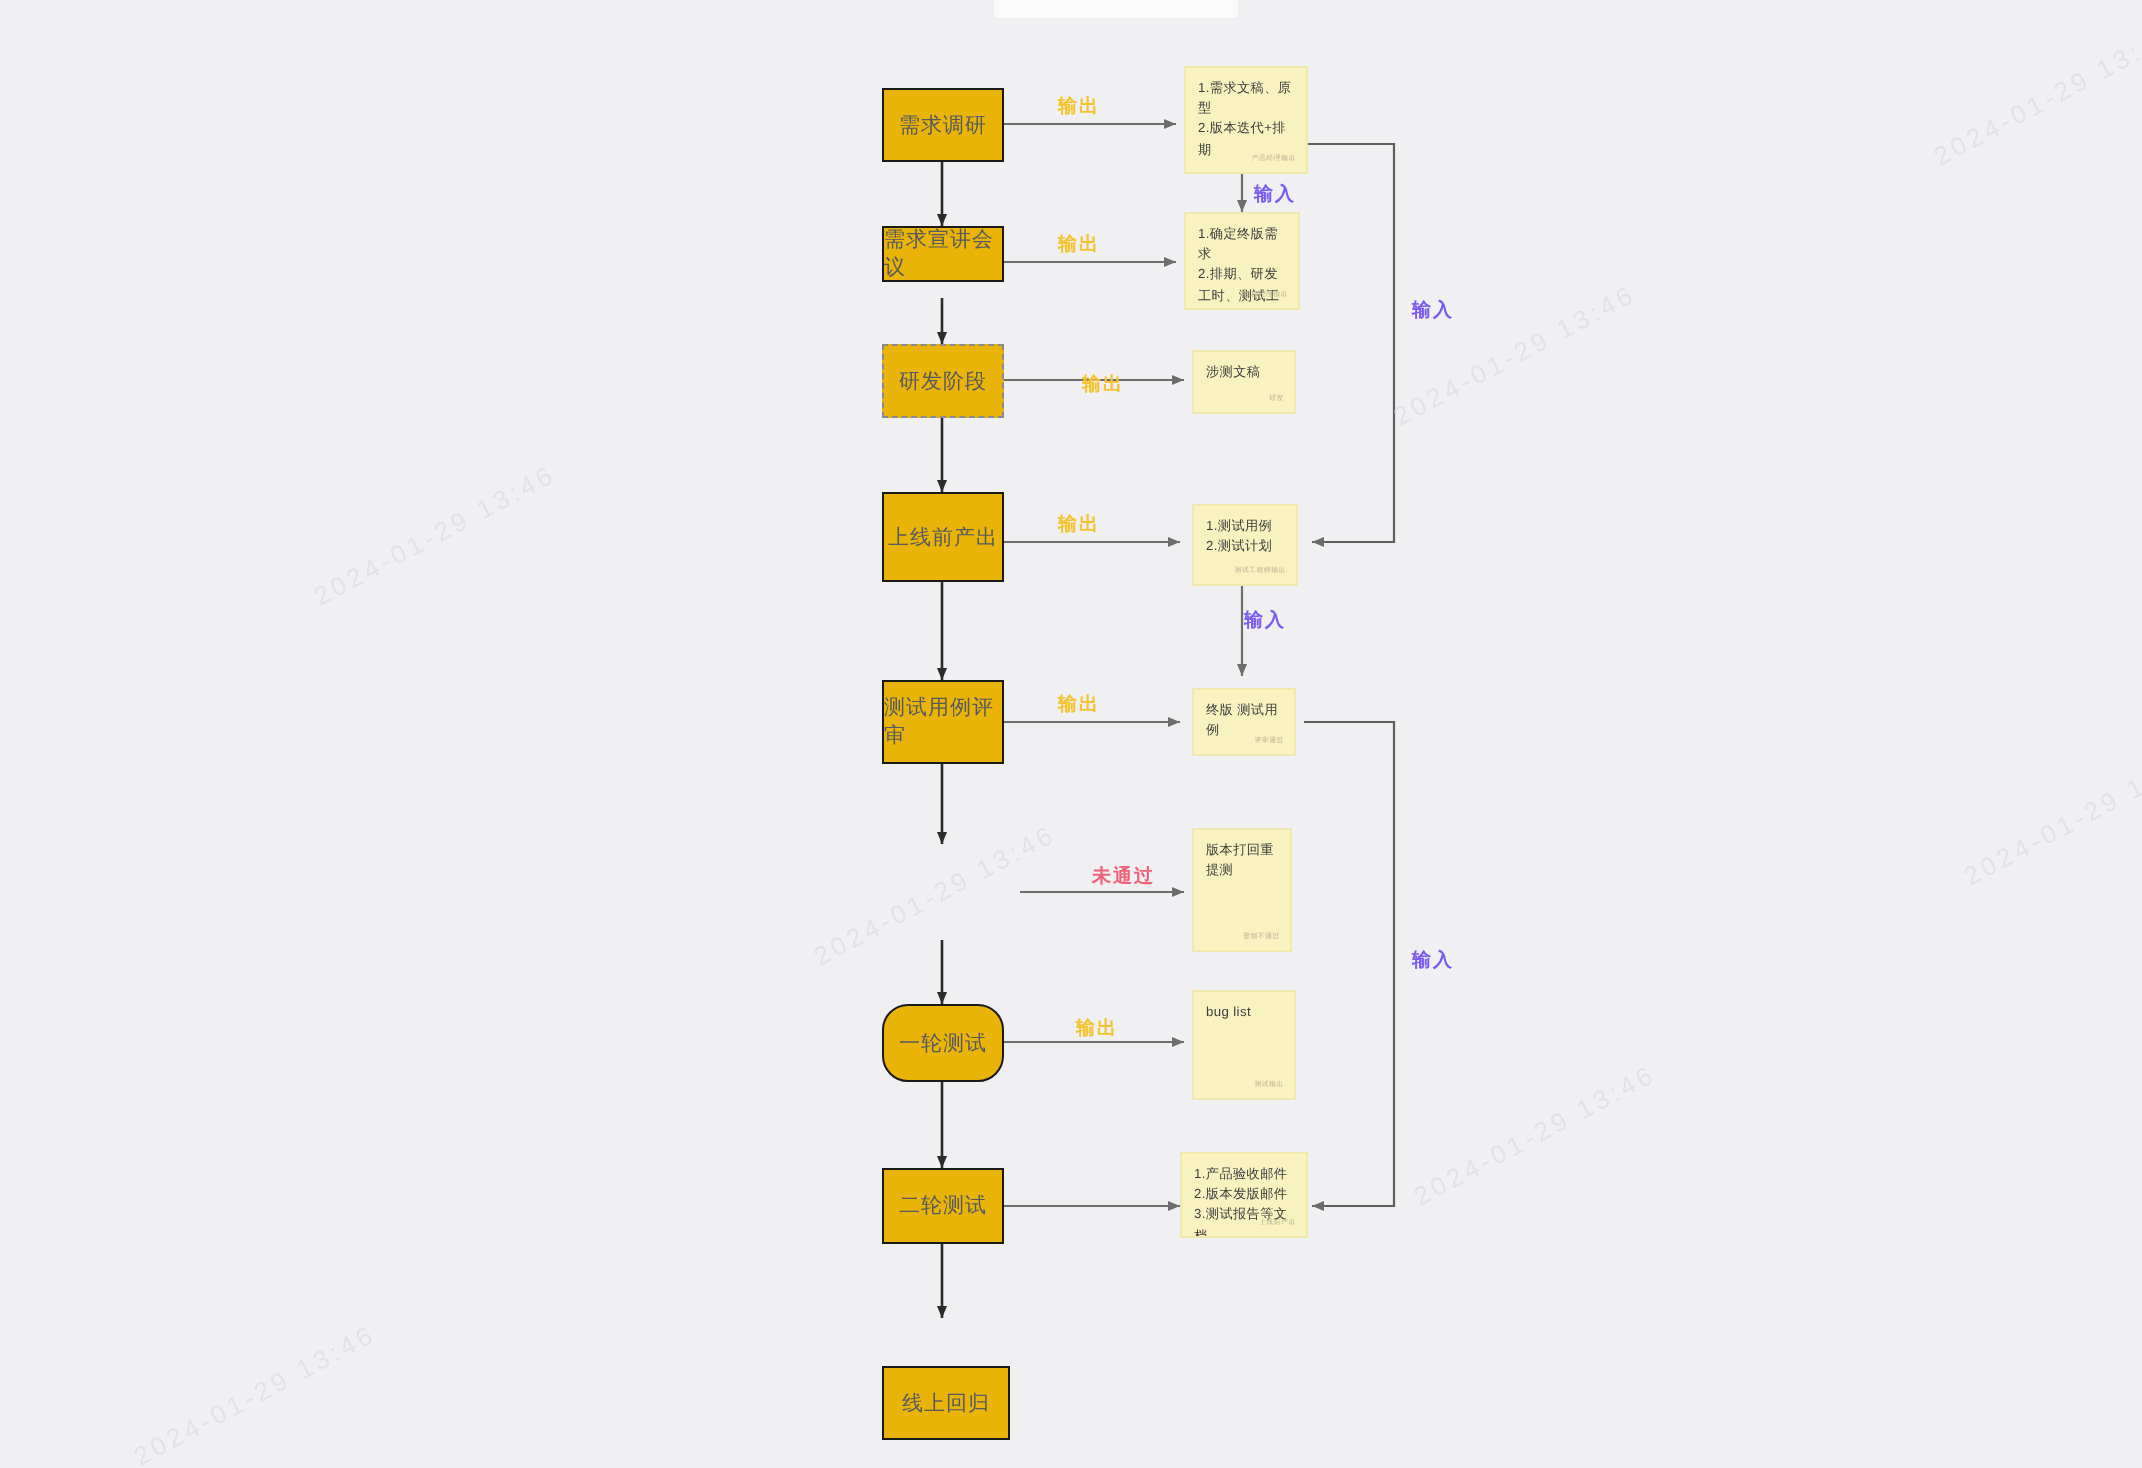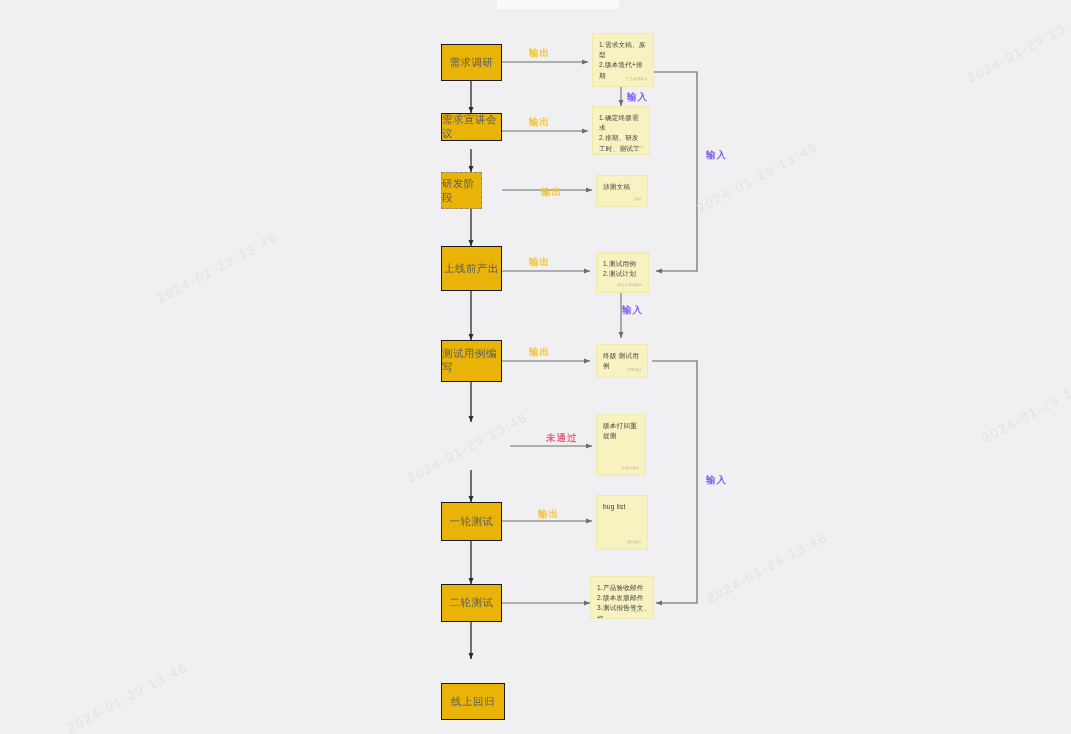--- a/index.html
+++ b/index.html
@@ -148,34 +148,34 @@
   </svg>
 
   <div class="node" style="left:441px;top:44px;width:61px;height:37px;">
     <span>需求调研</span>
   </div>
 
   <div class="node" style="left:441px;top:113px;width:61px;height:28px;">
     <span>需求宣讲会议</span>
   </div>
 
-  <div class="node dashed" style="left:441px;top:172px;width:41px;height:37px;">
+  <div class="node dashed" style="left:441px;top:172px;width:61px;height:37px;">
     <span>研发阶段</span>
   </div>
 
   <div class="node" style="left:441px;top:246px;width:61px;height:45px;">
     <span>上线前产出</span>
   </div>
 
   <div class="node" style="left:441px;top:340px;width:61px;height:42px;">
-    <span>测试用例编写</span>
-  </div>
-
-
-  <div class="node" style="left:441px;top:502px;width:61px;height:39px;">
+    <span>测试用例评审</span>
+  </div>
+
+
+  <div class="node" style="left:441px;top:502px;width:61px;height:39px;border-radius:13px;">
     <span>一轮测试</span>
   </div>
 
   <div class="node" style="left:441px;top:584px;width:61px;height:38px;">
     <span>二轮测试</span>
   </div>
 
   <div class="node" style="left:441px;top:659px;width:64px;height:37px;margin-top:24px;">
     <span>线上回归</span>
   </div>

